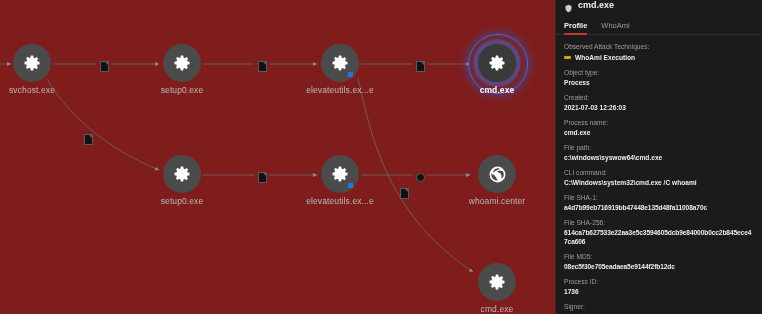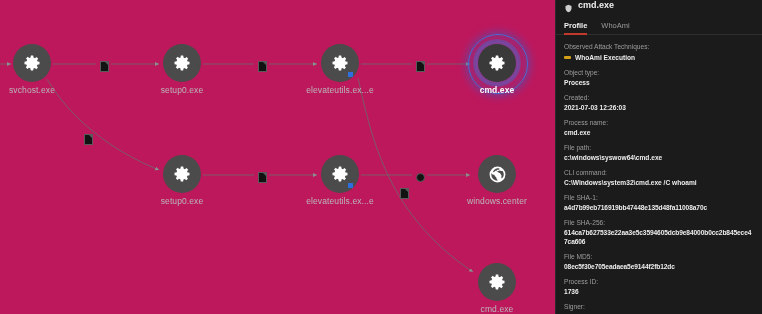--- a/index.html
+++ b/index.html
@@ -8,21 +8,21 @@
     background:#0e0e0e;
     font-family:"Liberation Sans", sans-serif;
     color:#e6e6e6;
     -webkit-font-smoothing:antialiased;
   }
   .app{position:relative;width:762px;height:314px;}
 
   
   .graph{
     position:absolute;left:0;top:0;width:556px;height:314px;
-    background:#be185d;
+    background:#7f1d1d;
     overflow:hidden;
   }
   .graph-svg{position:absolute;left:0;top:0;width:556px;height:314px;}
 
   .node{
     position:absolute;
     width:0;height:0;
   }
   .node .circle{
     position:absolute;
@@ -249,21 +249,21 @@
       <div class="badge"></div>
       <div class="label">elevateutils.ex...e</div>
     </div>
 
     <div class="node" style="left:497px;top:174px;">
       <div class="circle">
         <svg width="19" height="19" viewBox="0 0 24 24" fill="#ffffff">
           <path d="M12 2a10 10 0 1 0 0 20 10 10 0 0 0 0-20zm0 2.1c.9 0 1.8.17 2.6.48-.25.5-.1 1.1-.62 1.35-.7.33-1.5-.2-2.2.1-.55.25-.5 1.05-1.05 1.3-.6.28-1.35-.15-1.9.2-.5.32-.4 1.1-.9 1.4-.45.27-1.05 0-1.5.3-.28.18-.36.53-.6.73A7.9 7.9 0 0 1 12 4.1zM4.1 12c0-.5.05-1 .14-1.47.45.5.82 1.1 1.45 1.37.72.3 1.6.05 2.2.53.55.45.5 1.3.95 1.85.42.5 1.15.6 1.5 1.15.37.58.15 1.38.45 2 .26.53.85.8 1.1 1.33.16.35.12.75.15 1.13A7.9 7.9 0 0 1 4.1 12zm13.3 5.2c-.2-.5-.6-.9-.64-1.45-.05-.72.6-1.35.45-2.05-.13-.62-.8-.98-1.1-1.55-.3-.57-.15-1.35-.62-1.77-.5-.45-1.3-.3-1.9-.6-.5-.25-.75-.85-1.3-1-.42-.12-.88.05-1.3-.08.4-.45 1.05-.55 1.6-.8.65-.3 1.2-.9 1.92-.92.8-.03 1.5.6 2.3.62.6.02 1.2-.3 1.77-.12A7.88 7.88 0 0 1 17.4 17.2z"></path>
         </svg>
       </div>
-      <div class="label">windows.center</div>
+      <div class="label">whoami.center</div>
     </div>
 
     <div class="node" style="left:497px;top:282px;">
       <div class="circle">
         <svg width="20" height="20" viewBox="0 0 24 24" fill="#ffffff">
           <path d="M12 8.2a3.8 3.8 0 1 0 0 7.6 3.8 3.8 0 0 0 0-7.6zm0 5.6a1.8 1.8 0 1 1 0-3.6 1.8 1.8 0 0 1 0 3.6z"></path>
           <path d="M21 13.4v-2.8l-2.3-.36a7 7 0 0 0-.63-1.52l1.37-1.9-1.97-1.97-1.9 1.37a7 7 0 0 0-1.52-.63L13.4 3h-2.8l-.36 2.3a7 7 0 0 0-1.52.63L6.82 4.56 4.85 6.53l1.37 1.9a7 7 0 0 0-.63 1.52L3 10.6v2.8l2.3.36a7 7 0 0 0 .63 1.52l-1.37 1.9 1.97 1.97 1.9-1.37a7 7 0 0 0 1.52.63L10.6 21h2.8l.36-2.3a7 7 0 0 0 1.52-.63l1.9 1.37 1.97-1.97-1.37-1.9a7 7 0 0 0 .63-1.52L21 13.4z"></path>
         </svg>
       </div>
       <div class="label">cmd.exe</div>

